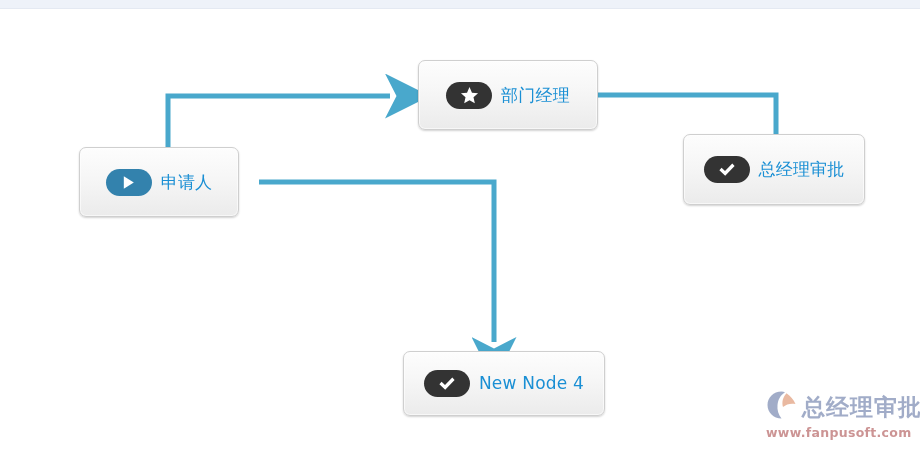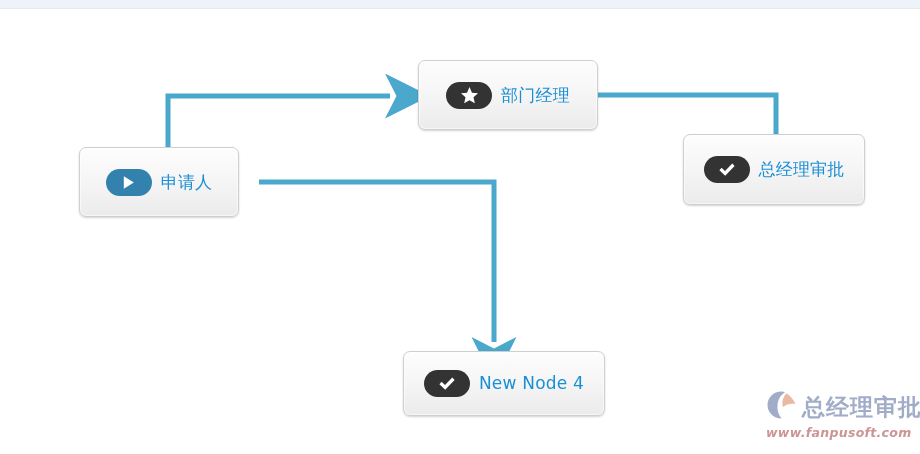--- a/index.html
+++ b/index.html
@@ -119,21 +119,20 @@
     white-space: nowrap;
   }
   .wm-url {
     margin-top: 1px;
     color: #c88c8c;
     font-size: 12.5px;
     font-weight: bold;
     letter-spacing: 0.3px;
     text-align: right;
     white-space: nowrap;
-    font-style: italic;
   }
 </style>
 </head>
 <body>
 
 <div id="app">
 
   <div class="topbar"></div>
 
   <div class="canvas">

